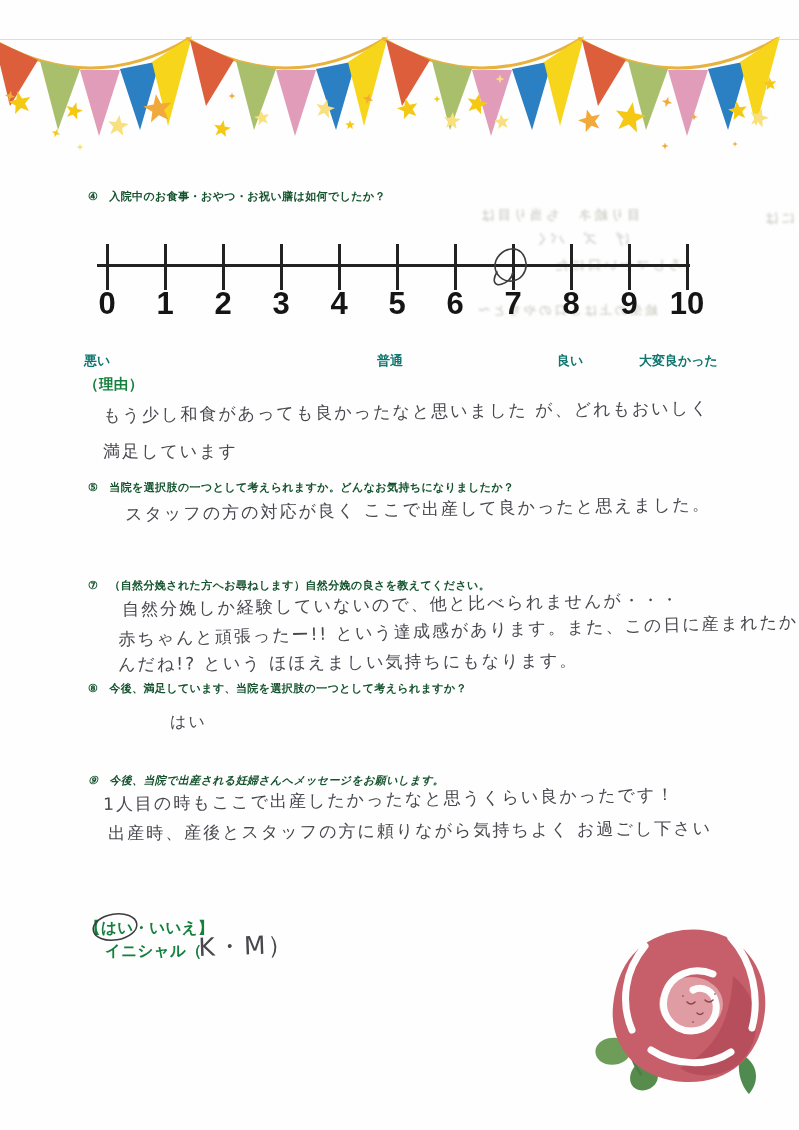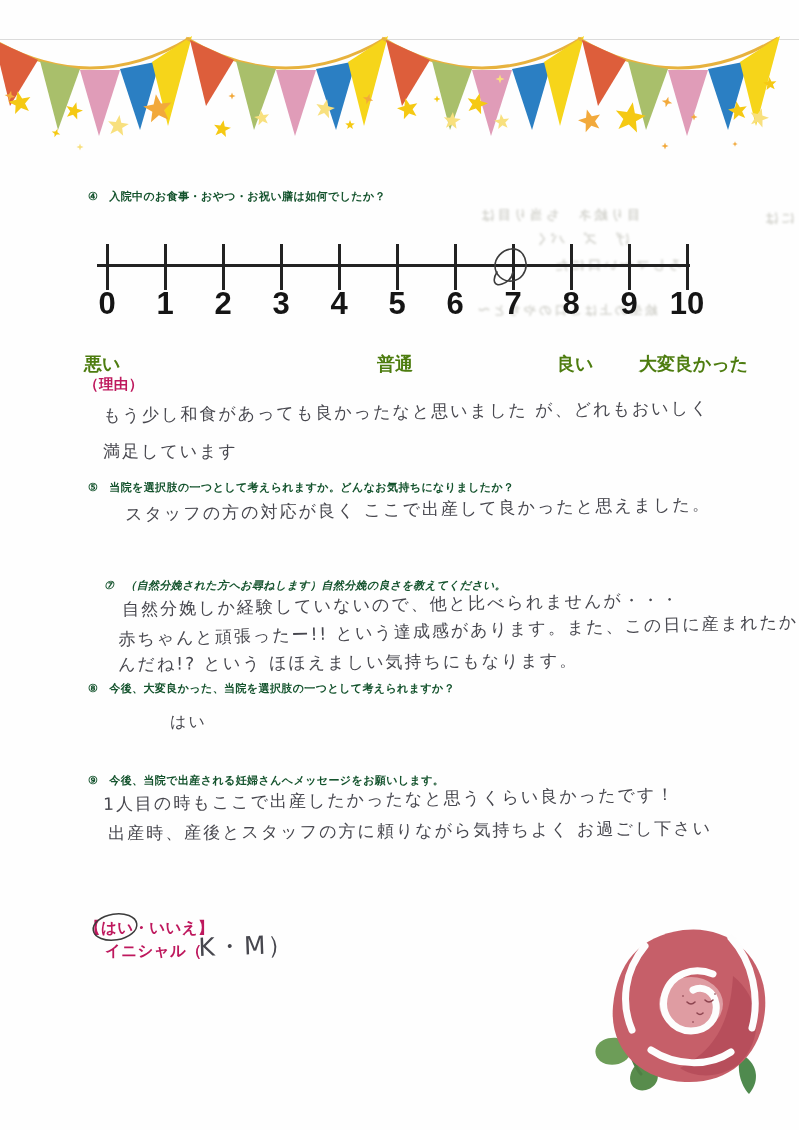--- a/index.html
+++ b/index.html
@@ -1,22 +1,22 @@
 <!DOCTYPE html>
 <html><head>
 <meta charset="utf-8">
 <style>
   html,body{margin:0;padding:0;background:#ffffff;}
   .page{position:relative;width:799px;height:1130px;background:#fefefe;overflow:hidden;
         font-family:"Liberation Sans",sans-serif;}
   .scan-line{position:absolute;left:0;top:39px;width:799px;height:1px;background:#cfcfcf;opacity:.75;}
   .q{position:absolute;font-weight:bold;font-size:11px;color:#14532d;white-space:nowrap;letter-spacing:.4px;}
   .q .qnum{margin-right:11px;}
-  .plain{position:absolute;font-weight:bold;font-size:15.5px;color:#be185d;white-space:nowrap;letter-spacing:.4px;text-align:right;}
-  .label{position:absolute;top:352px;font-size:18px;color:#4d7c0f;font-weight:bold;white-space:nowrap;}
+  .plain{position:absolute;font-weight:bold;font-size:15.5px;color:#15803d;white-space:nowrap;letter-spacing:.4px;text-align:right;}
+  .label{position:absolute;top:352px;font-size:13px;color:#0f766e;font-weight:bold;white-space:nowrap;}
   .hw{position:absolute;font-family:"DejaVu Sans",sans-serif;color:#47474e;font-size:17px;
       letter-spacing:2px;white-space:nowrap;transform-origin:left top;}
   .ghost{position:absolute;color:#a9a99e;opacity:.5;filter:blur(1.2px);transform:scaleX(-1);
          font-size:13px;letter-spacing:3px;white-space:nowrap;font-weight:bold;}
   .scale-wrap{position:absolute;left:0;top:0;width:799px;height:1130px;pointer-events:none;}
   .scale-line{position:absolute;left:97px;top:264px;width:593px;height:2.5px;background:#222;}
   .tick{position:absolute;top:244px;height:46px;width:3px;background:#222;}
   .num{position:absolute;top:286px;transform:translateX(-50%);font-weight:bold;font-size:31px;color:#151515;}
   .annot{position:absolute;pointer-events:none;}
   svg{display:block;}
@@ -129,33 +129,33 @@
   <div class="plain" style="left:84px;top:375px;font-size:14.5px;">（理由）</div>
 
   <div class="hw" style="left:103px;top:404px;transform:rotate(-0.7deg);">もう少し和食があっても良かったなと思いました が、どれもおいしく</div>
   <div class="hw" style="left:103px;top:440px;">満足しています</div>
 
   <div class="q" style="left:88px;top:480px;">
     <span class="qnum">⑤</span><span>当院を選択肢の一つとして考えられますか。どんなお気持ちになりましたか？</span>
   </div>
   <div class="hw" style="left:125px;top:503px;transform:rotate(-1deg);">スタッフの方の対応が良く ここで出産して良かったと思えました。</div>
 
-  <div class="q" style="left:104px;top:578px;font-style:italic;">
+  <div class="q" style="left:88px;top:578px;">
     <span class="qnum">⑦</span><span>（自然分娩された方へお尋ねします）自然分娩の良さを教えてください。</span>
   </div>
   <div class="hw" style="left:122px;top:598px;transform:rotate(-1deg);">自然分娩しか経験していないので、他と比べられませんが・・・</div>
   <div class="hw" style="left:118px;top:628px;transform:rotate(-1.5deg);">赤ちゃんと頑張ったー!! という達成感があります。また、この日に産まれたかった</div>
   <div class="hw" style="left:118px;top:653px;transform:rotate(-0.5deg);">んだね!? という ほほえましい気持ちにもなります。</div>
 
   <div class="q" style="left:88px;top:681px;">
-    <span class="qnum">⑧</span><span>今後、大変良かった、当院を選択肢の一つとして考えられますか？</span>
+    <span class="qnum">⑧</span><span>今後、満足しています、当院を選択肢の一つとして考えられますか？</span>
   </div>
   <div class="hw" style="left:170px;top:712px;font-size:16px;">はい</div>
 
-  <div class="q" style="left:88px;top:773px;">
+  <div class="q" style="left:88px;top:773px;font-style:italic;">
     <span class="qnum">⑨</span><span>今後、当院で出産される妊婦さんへメッセージをお願いします。</span>
   </div>
   <div class="hw" style="left:103px;top:793px;transform:rotate(-1deg);">1人目の時もここで出産したかったなと思うくらい良かったです！</div>
   <div class="hw" style="left:108px;top:822px;transform:rotate(-0.5deg);">出産時、産後とスタッフの方に頼りながら気持ちよく お過ごし下さい</div>
 
   <div class="plain" style="left:85px;top:918px;">【はい・いいえ】</div>
 
   <svg class="annot" style="left:88px;top:908px;" width="58" height="36" viewBox="0 0 58 36">
     <ellipse cx="27" cy="19" rx="22" ry="13" fill="none" stroke="#3c3c3c" stroke-width="1.5" transform="rotate(-9 27 19)"></ellipse>
   </svg>

